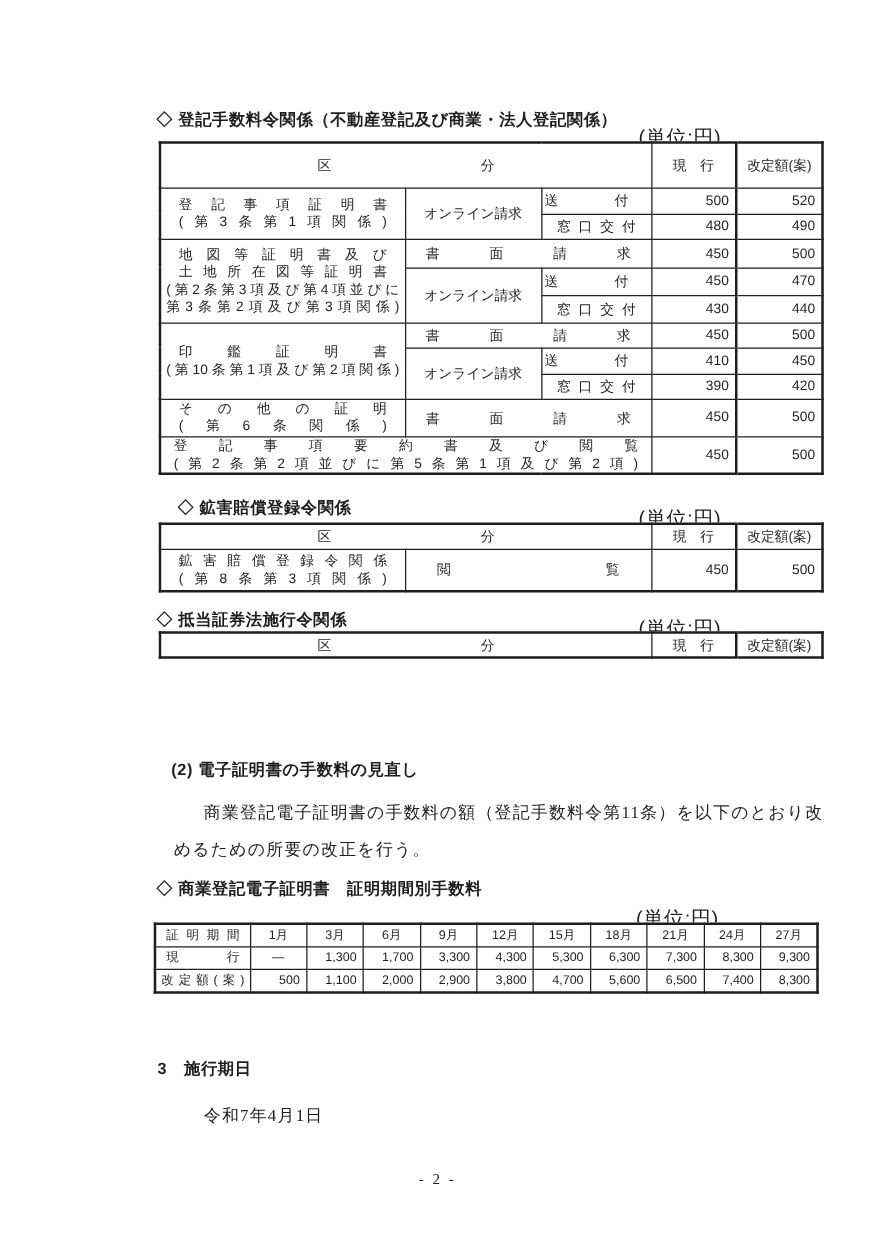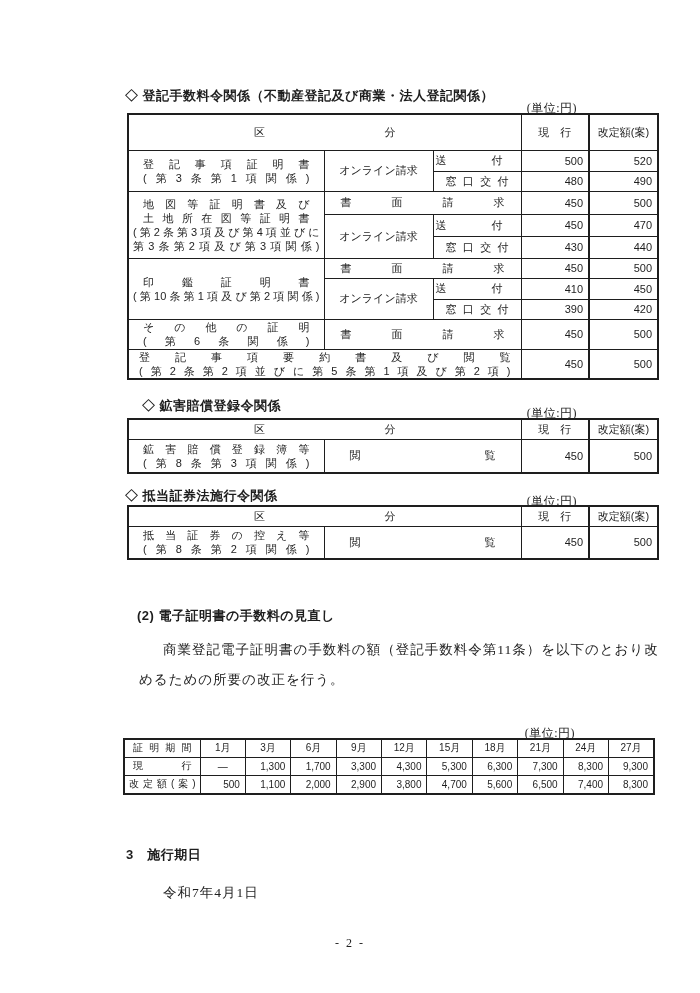--- a/index.html
+++ b/index.html
@@ -5,21 +5,21 @@
   :root { --ink: #1e1e1e; }
   * { box-sizing: border-box; margin: 0; padding: 0; }
   html, body { background: #ffffff; }
   body { font-family: "Liberation Sans", sans-serif; color: var(--ink); }
   .page {
     position: relative; width: 620px; height: 993px; margin: 0 auto;
     background: #fff; overflow: hidden;
   }
   .abs { position: absolute; }
   .sh { font-size: 13px; font-weight: bold; letter-spacing: 0.5px; white-space: nowrap; }
-  .unit { font-size: 12px; letter-spacing: 0.5px; font-family: Liberation Serif, serif; }
+  .unit { font-size: 16px; letter-spacing: 0.5px; }
   .serif { font-family: "Liberation Serif", serif; font-size: 13.5px; letter-spacing: 1px; white-space: nowrap; }
 
   table { border-collapse: collapse; table-layout: fixed; border: 2px solid var(--ink); background: #fff; }
   td { border: 1px solid var(--ink); font-size: 11px; vertical-align: middle; overflow: hidden; }
   td div { line-height: 14px; }
 
   .jf { text-align: justify; text-align-last: justify; }
   .ctr { text-align: center; }
   .num { text-align: right; padding-right: 5px; }
   .rev { border-left: 2px solid var(--ink); }
@@ -145,21 +145,21 @@
         <col style="width:69px">
       </colgroup>
     <tbody>
         <tr style="height:20px">
       <td colspan="2" class="jf p125">区分</td>
       <td class="ctr">現　行</td>
       <td class="ctr rev">改定額(案)</td>
     </tr>
     <tr style="height:34px">
       <td>
-        <div class="jf p14">鉱害賠償登録簿等</div>
+        <div class="jf p14">鉱害賠償登録令関係</div>
         <div class="jf p14">(第8条第3項関係)</div>
       </td>
       <td class="jf p25">閲覧</td>
       <td class="num">450</td>
       <td class="num rev">500</td>
     </tr>
   </tbody>
     </table>
 
   <div class="abs sh" style="top:487px; left:85px;">◇ 抵当証券法施行令関係</div>
@@ -171,35 +171,27 @@
         <col style="width:197px">
         <col style="width:68px">
         <col style="width:69px">
       </colgroup>
     <tbody>
         <tr style="height:20px">
       <td colspan="2" class="jf p125">区分</td>
       <td class="ctr">現　行</td>
       <td class="ctr rev">改定額(案)</td>
     </tr>
-    <tr style="height:33px">
-      <td>
-        <div class="jf p14">抵当証券の控え等</div>
-        <div class="jf p14">(第8条第2項関係)</div>
-      </td>
-      <td class="jf p25">閲覧</td>
-      <td class="num">450</td>
-      <td class="num rev">500</td>
-    </tr>
   </tbody>
     </table>
 
   <div class="abs sh" style="top:607px; left:97px;">(2) 電子証明書の手数料の見直し</div>
   <div class="abs serif" style="top:641px; left:123px;">商業登記電子証明書の手数料の額（登記手数料令第11条）を以下のとおり改</div>
   <div class="abs serif" style="top:671px; left:99px;">めるための所要の改正を行う。</div>
+  <div class="abs sh" style="top:702px; left:85px;">◇ 商業登記電子証明書　証明期間別手数料</div>
   <div class="abs unit" style="top:725px; right:85px;">(単位:円)</div>
 
   <table class="abs t4" style="top:738px; left:83px; width:532px;">
     <colgroup>
         <col style="width:76px">
         <col>
         <col>
         <col>
         <col>
         <col>

